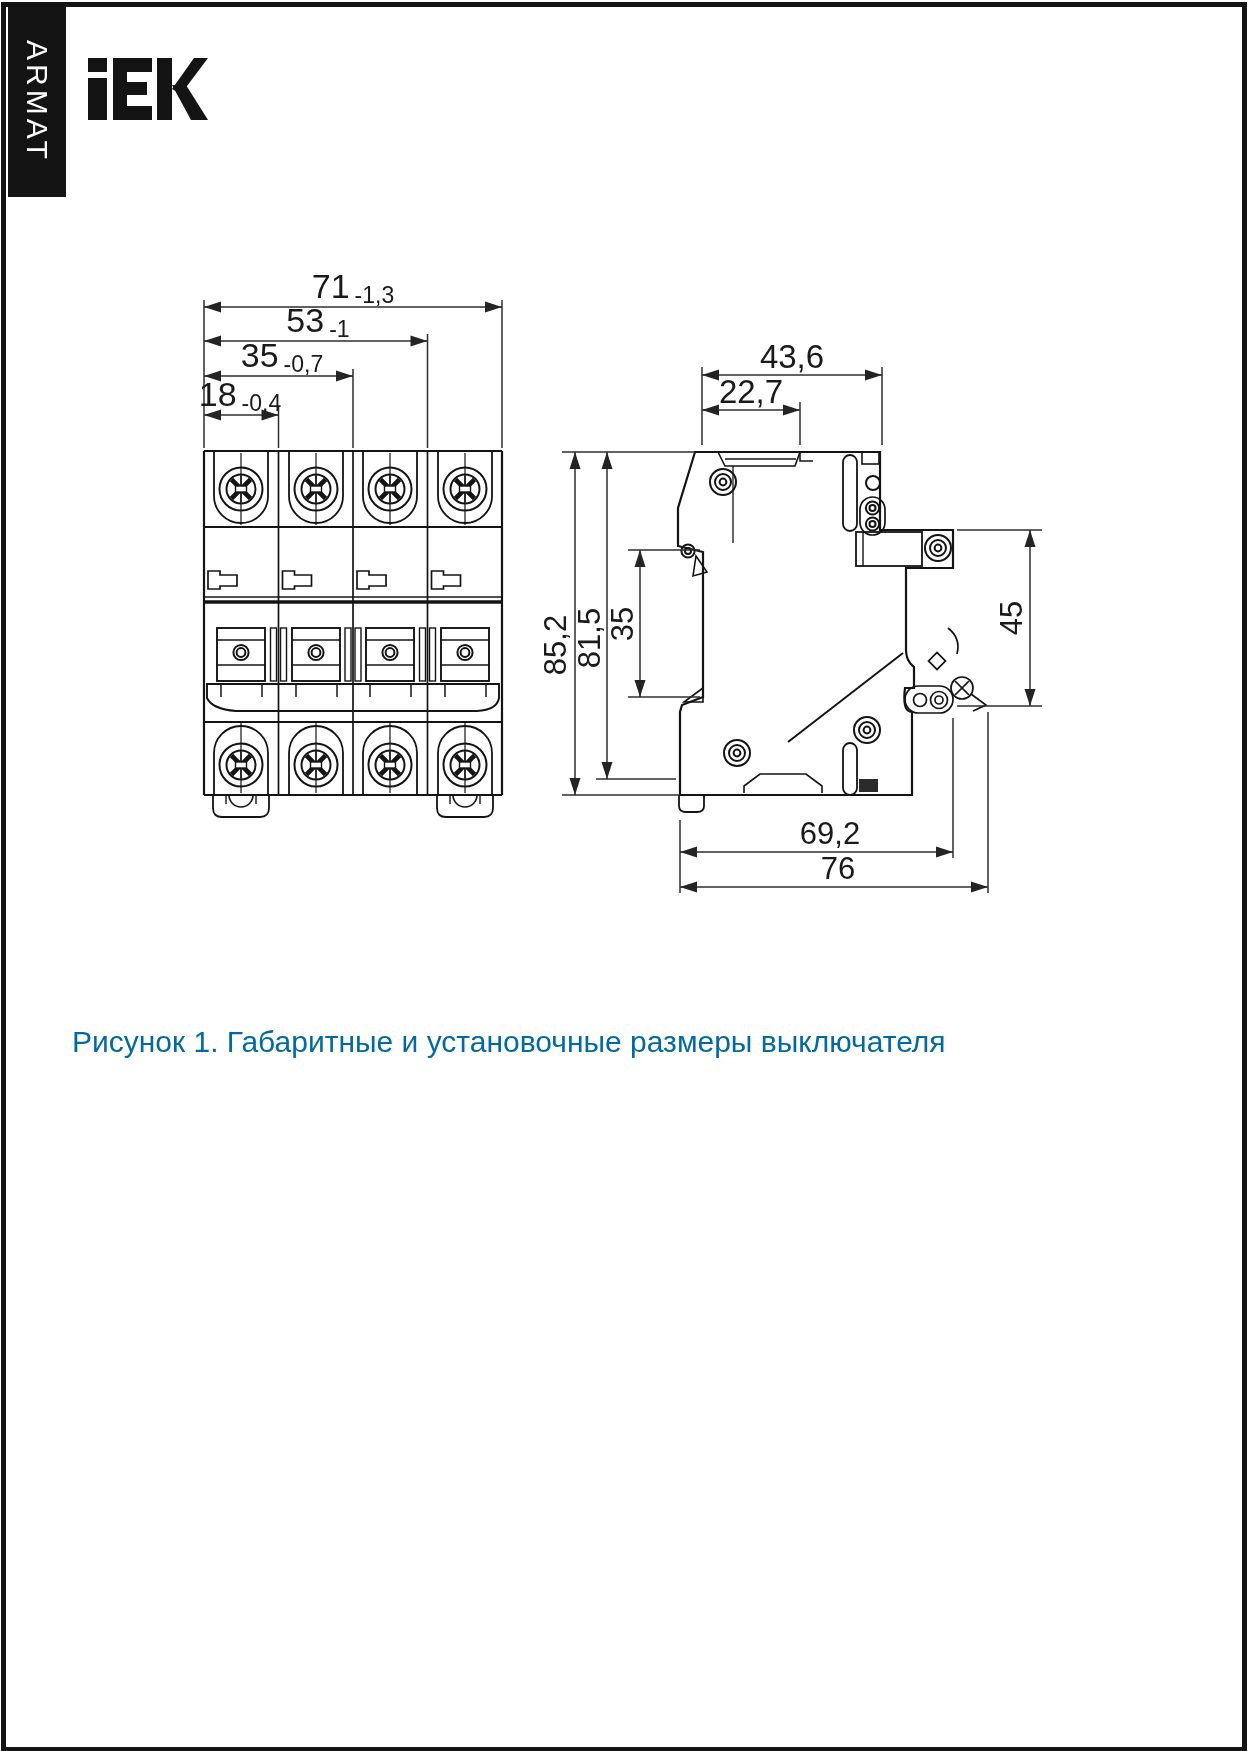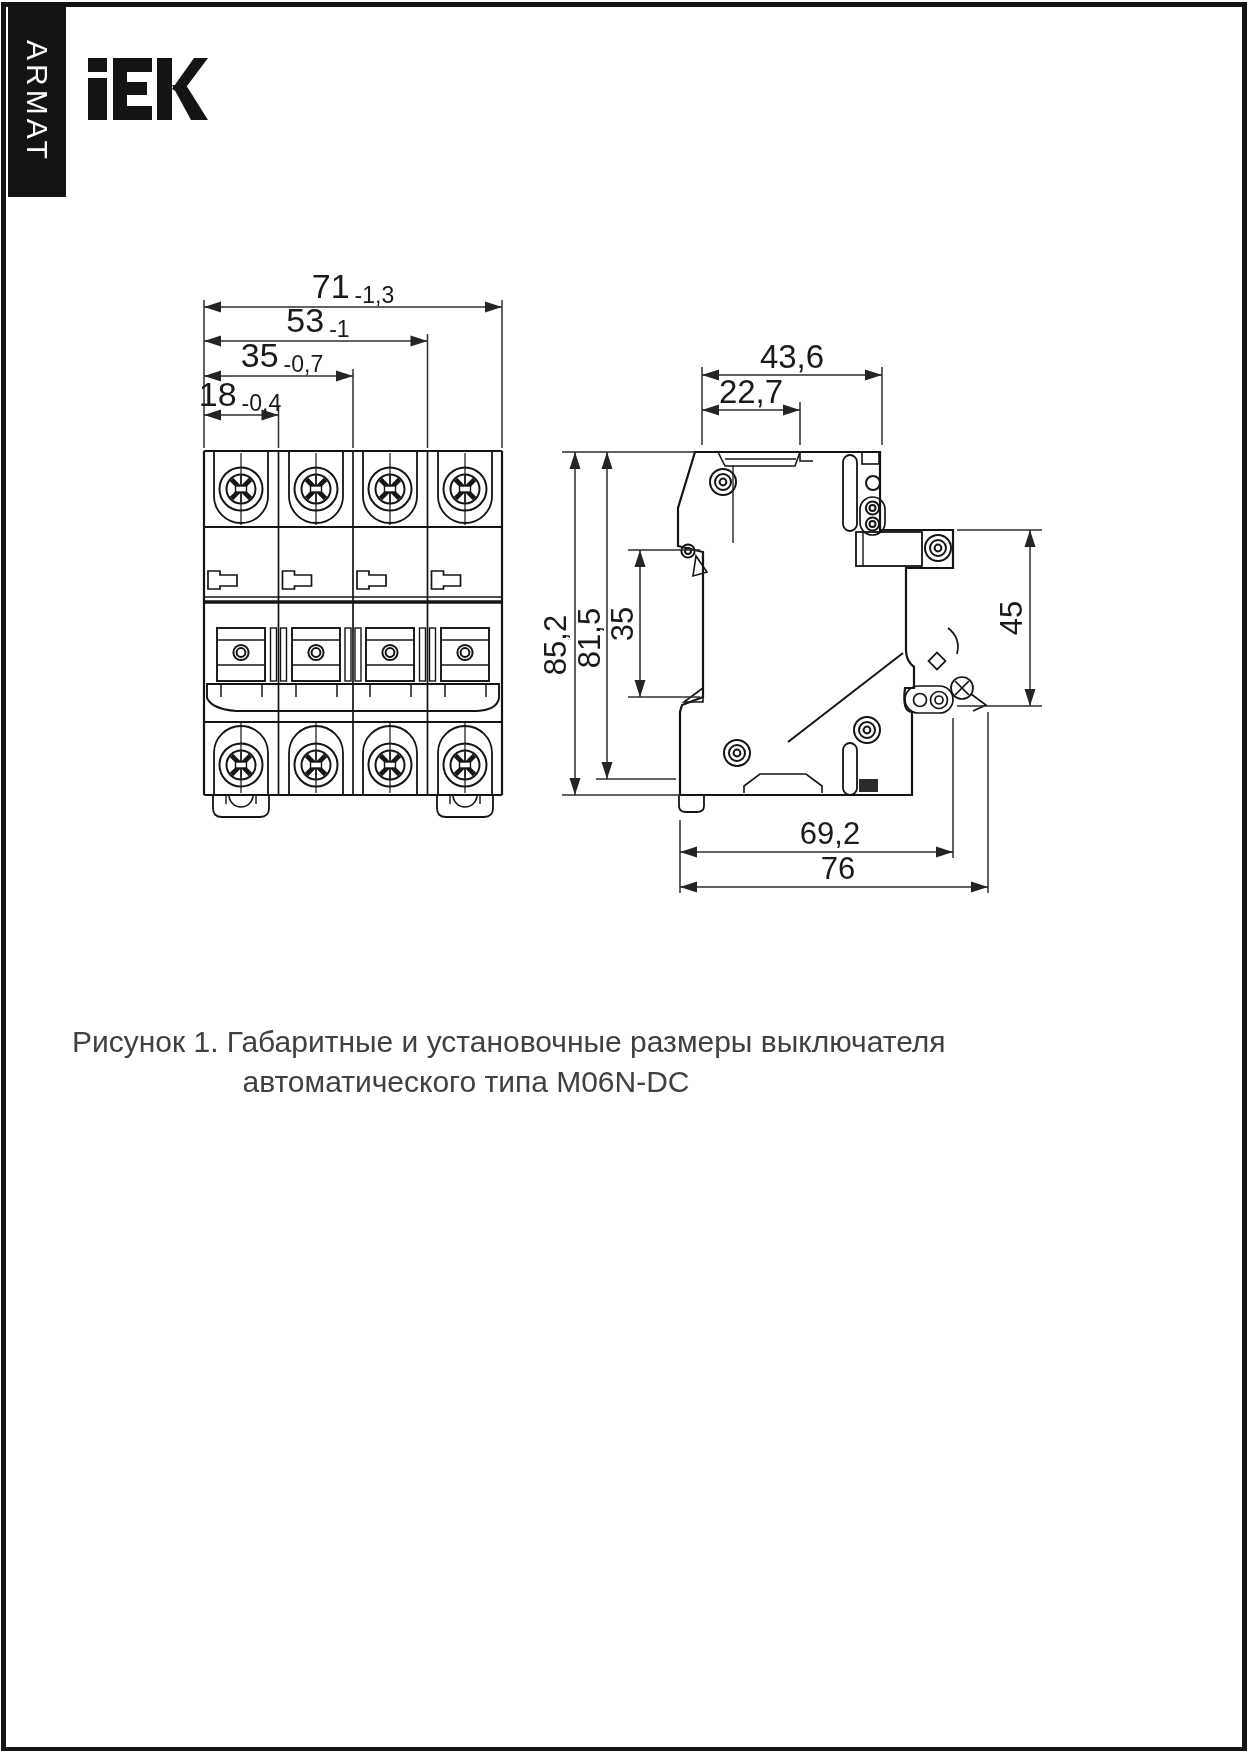--- a/index.html
+++ b/index.html
@@ -2,21 +2,21 @@
 <html><head>
 <meta charset="utf-8">
 <style>
   html,body{margin:0;padding:0;background:#fff;}
   body{width:1248px;height:1751px;position:relative;font-family:"Liberation Sans",sans-serif;overflow:hidden;}
   .frame{position:absolute;left:1px;top:2px;width:1236px;height:1740px;border:5px solid #141414;pointer-events:none;}
   .armat{position:absolute;left:8px;top:5px;width:58px;height:192px;background:#141414;display:flex;align-items:center;justify-content:center;}
   .armat span{writing-mode:vertical-rl;color:#fff;font-size:30px;font-weight:500;letter-spacing:4px;font-family:"Liberation Sans",sans-serif;}
   .ieklogo{position:absolute;left:88px;top:58px;}
   .drawing{position:absolute;left:0;top:0;}
-  .caption{position:absolute;left:72px;top:1022px;width:788px;text-align:center;color:#404040;font-size:30px;line-height:40px;letter-spacing:0;}
+  .caption{position:absolute;left:72px;top:1022px;width:788px;text-align:center;color:#0369a1;font-size:30px;line-height:40px;letter-spacing:0;}
   .caption div{white-space:nowrap;}
   svg text{font-family:"Liberation Sans",sans-serif;fill:#1a1a1a;}
 </style>
 </head>
 <body>
 
 <div class="frame"></div>
 
 <div class="armat">
   <span>ARMAT</span>
@@ -295,14 +295,13 @@
       <text x="633" y="624" text-anchor="middle" transform="rotate(-90 633 624)">35</text>
       <text x="1022" y="618" text-anchor="middle" transform="rotate(-90 1022 618)">45</text>
       <text x="830" y="844" text-anchor="middle">69,2</text>
       <text x="838" y="879" text-anchor="middle">76</text>
     </g>
   </g>
 </svg>
 
 <div class="caption">
   <div>Рисунок 1. Габаритные и установочные размеры выключателя</div>
-  <div>автоматического типа M06N-DC</div>
 </div>
 
 </body></html>

